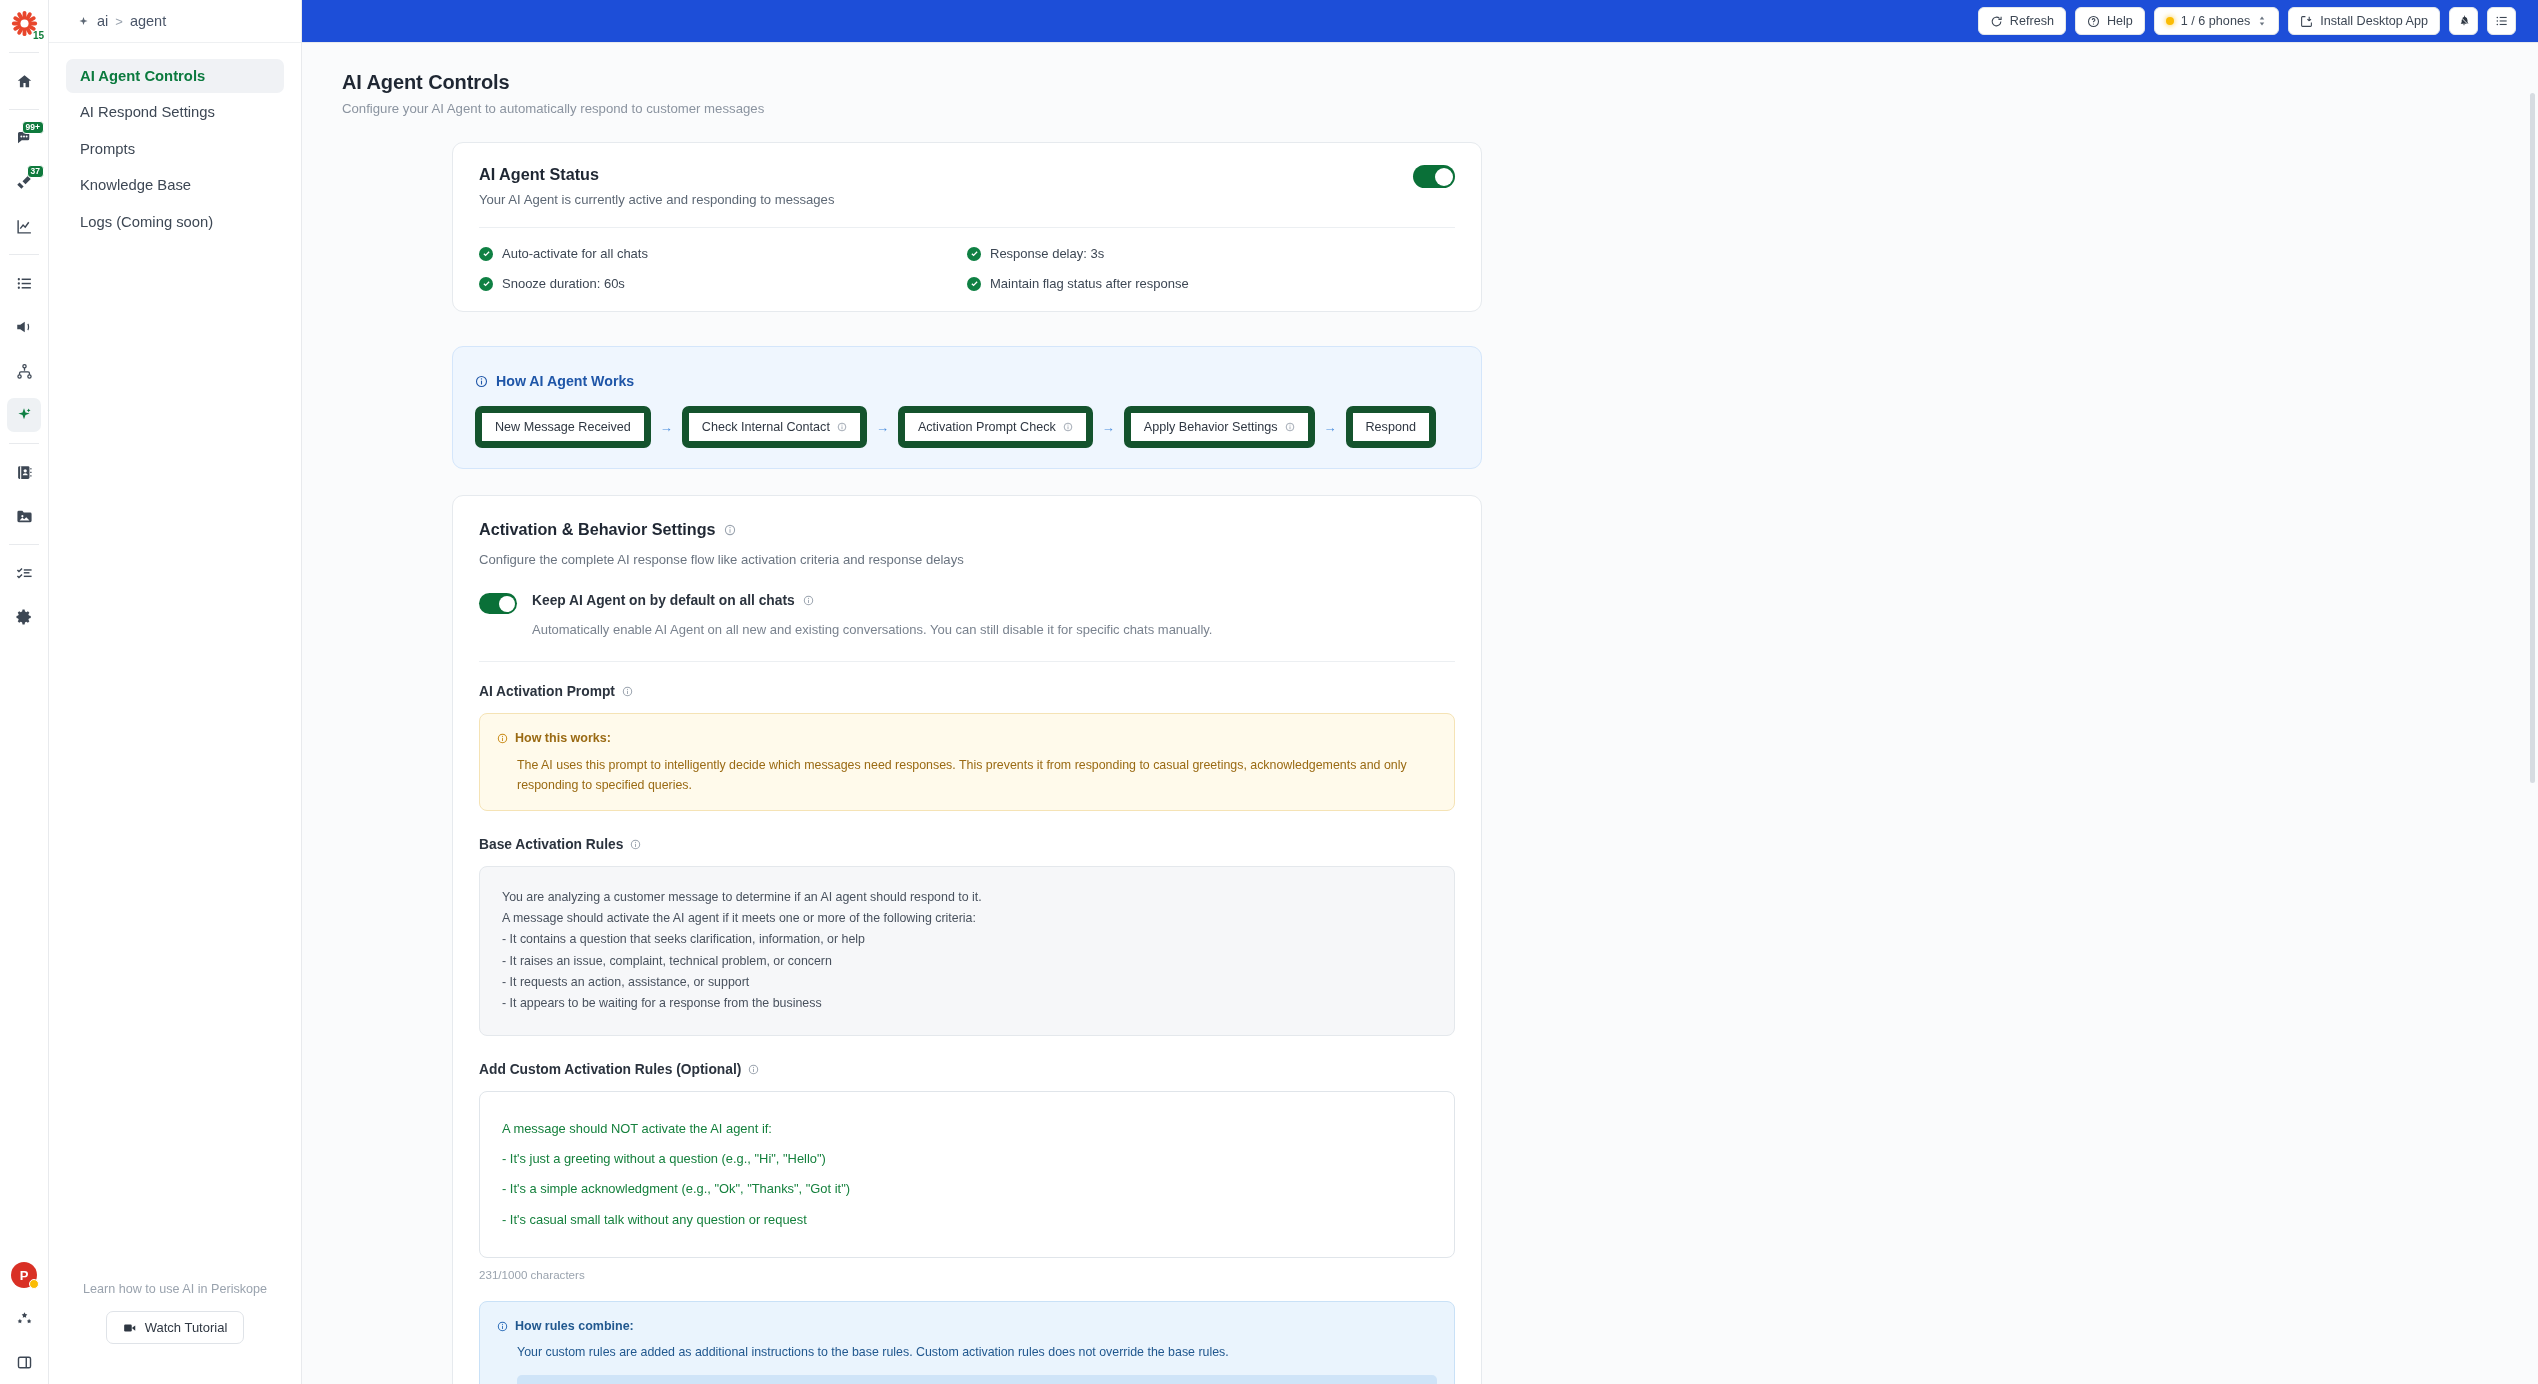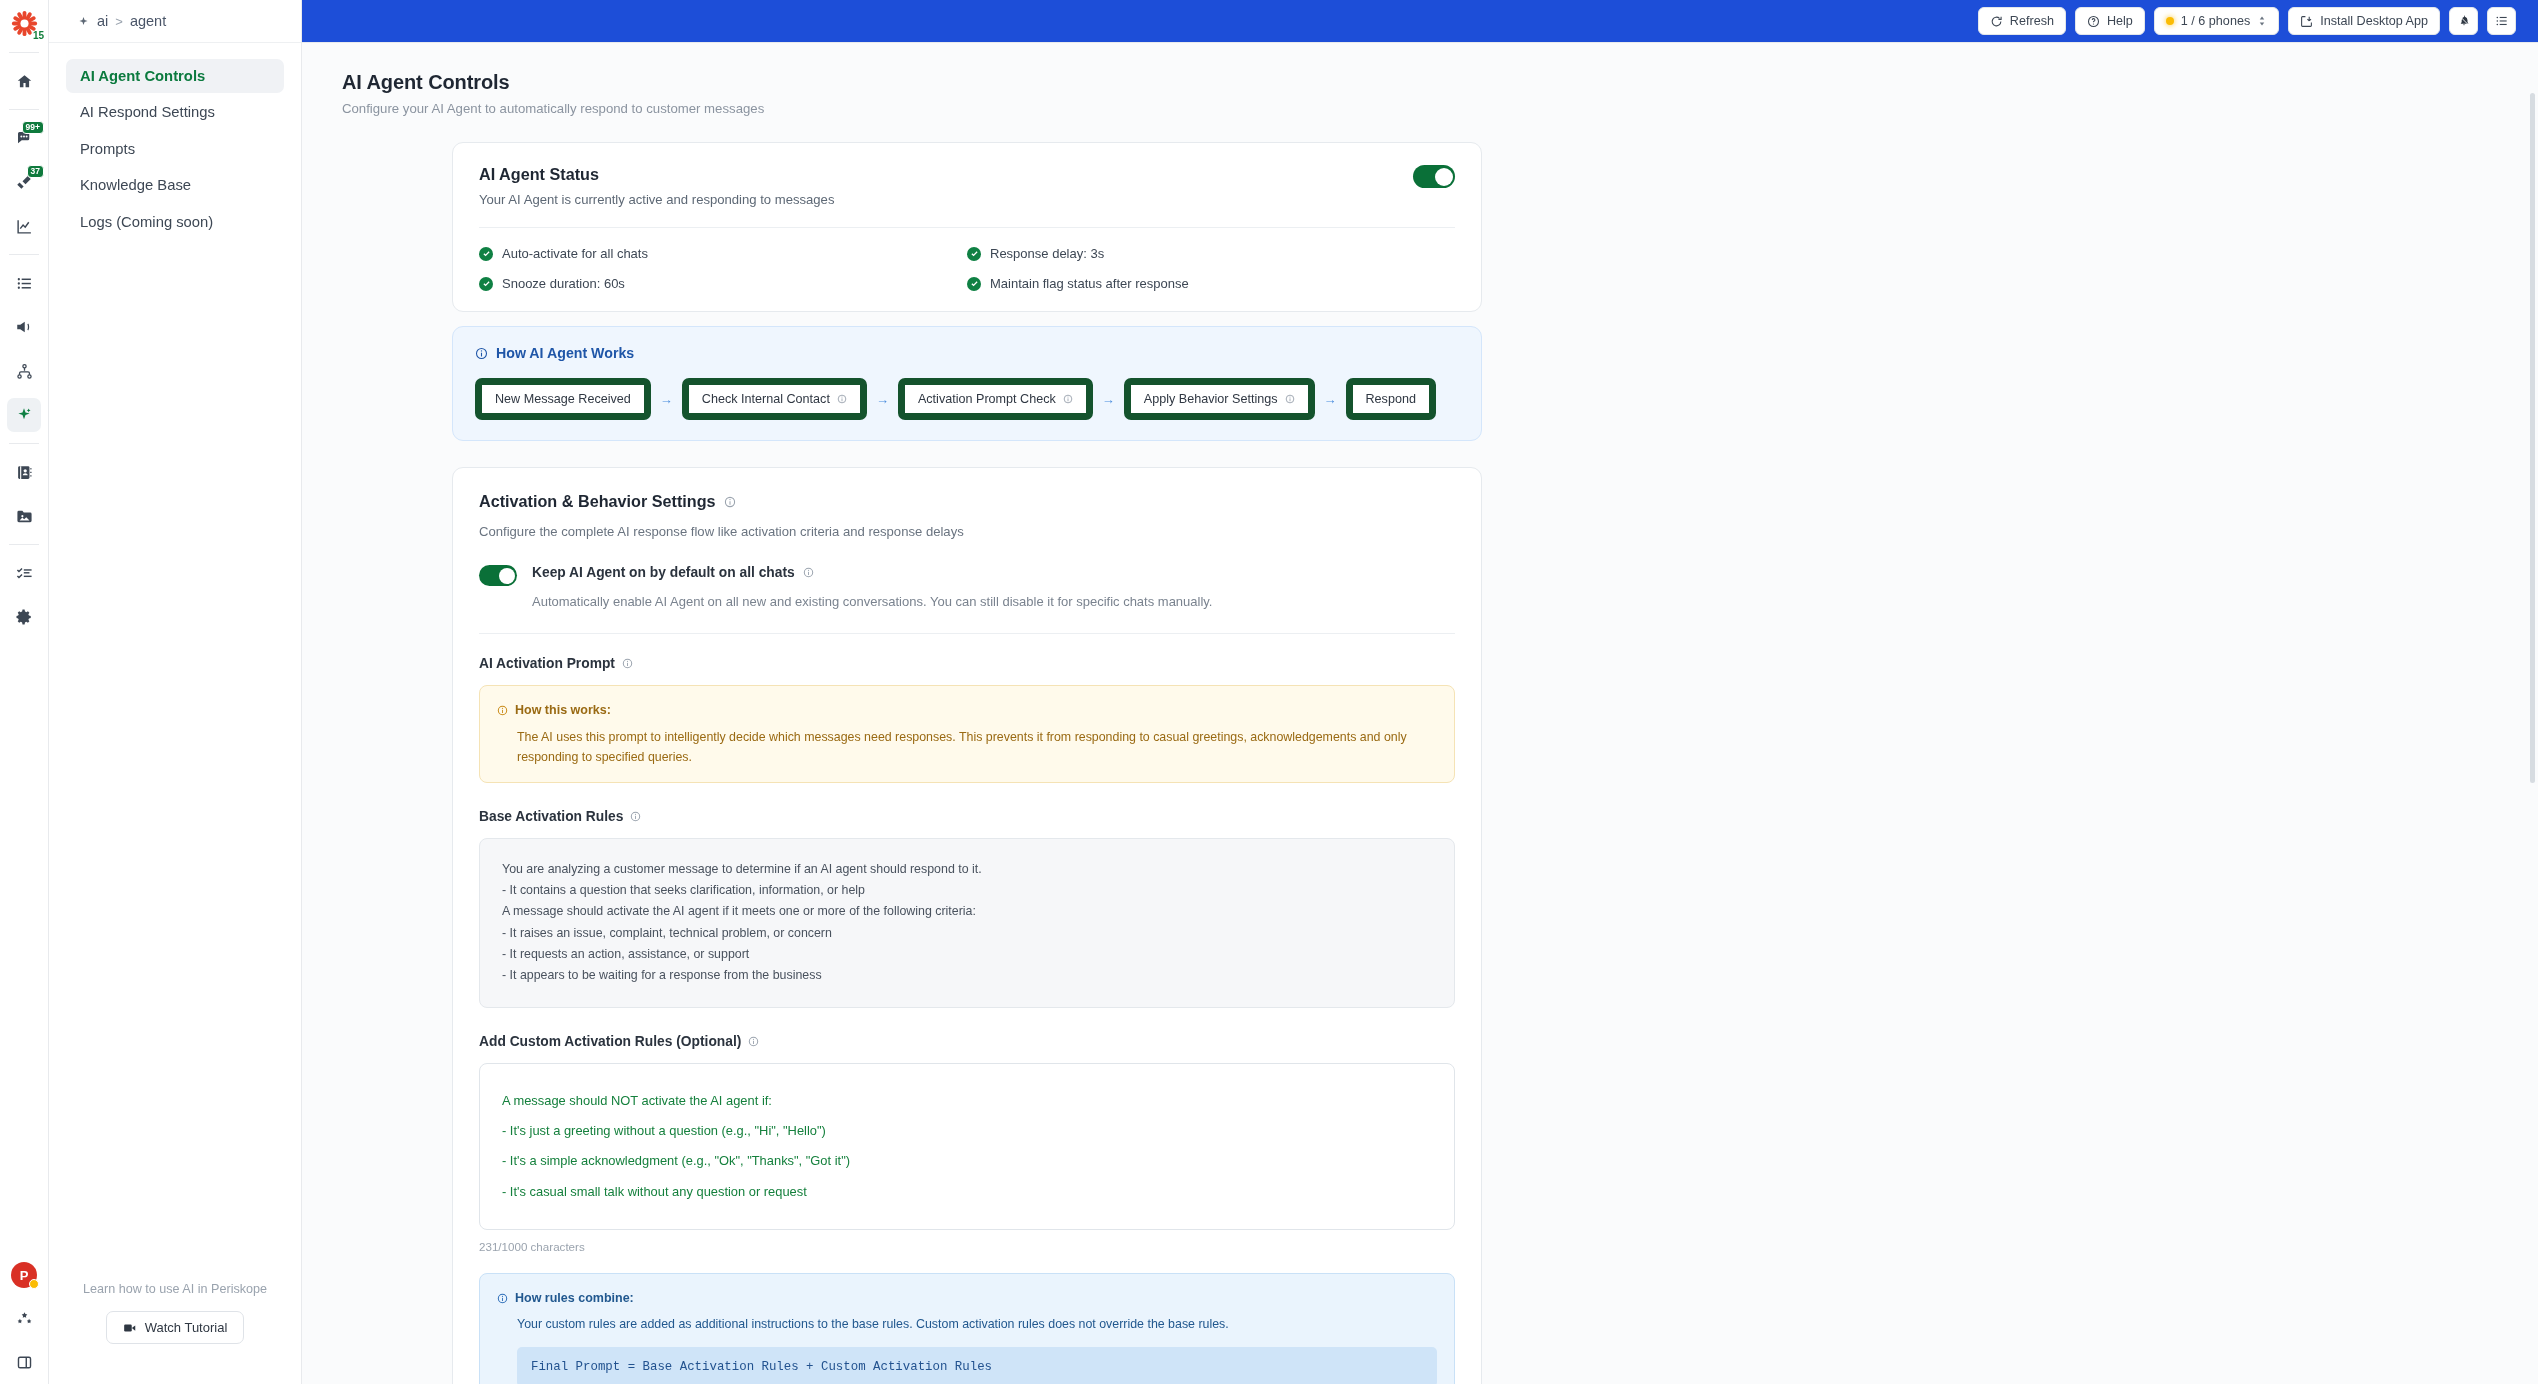--- a/index.html
+++ b/index.html
@@ -127,21 +127,21 @@
   .status-grid { display:grid; grid-template-columns: 1fr 1fr; row-gap: 15px; }
   .chk-row { display:flex; align-items:center; gap: 9px; font-size: 13px; color:#3d4754; }
   .chk {
     width: 14px; height: 14px; border-radius: 50%; background:#0f8043;
     display:flex; align-items:center; justify-content:center; flex:0 0 auto;
   }
 
   
   .howbox {
     background:#eff6fe; border:1px solid #d4e6fb; border-radius: 11px;
-    padding: 18px 22px 20px; margin-top: 14px;
+    padding: 26px 22px 20px; margin-top: 34px;
   }
   .how-title { display:flex; align-items:center; gap: 8px; font-size: 14.2px; font-weight:700; color:#1f56a8; }
   .flow { display:flex; align-items:center; gap: 9px; margin-top: 17px; flex-wrap: wrap; }
   .flow-step {
     background:#fff; border:7px solid #14532d; border-radius: 7px;
     padding: 7px 13px; font-size: 12.6px; color:#2f3742;
     display:inline-flex; align-items:center; gap: 7px; white-space: nowrap;
   }
   .flow-arrow { color:#4b8ddd; font-size: 13px; }
 
@@ -579,22 +579,22 @@
             <div class="field-label" style="margin-top:26px">
               <span>Base Activation Rules</span>
               <svg width="11" height="11" viewBox="0 0 24 24">
                   <circle cx="12" cy="12" r="9.2" fill="none" stroke="#9aa3ae" stroke-width="2.2"></circle>
                   <rect x="11" y="10.5" width="2" height="7" fill="#9aa3ae"></rect>
                   <circle cx="12" cy="7.2" r="1.3" fill="#9aa3ae"></circle>
                 </svg>
             </div>
             <div class="readbox">
               <div>You are analyzing a customer message to determine if an AI agent should respond to it.</div>
+              <div>A message should activate the AI agent if it meets one or more of the following criteria:</div>
               <div>- It contains a question that seeks clarification, information, or help</div>
-              <div>A message should activate the AI agent if it meets one or more of the following criteria:</div>
               <div>- It raises an issue, complaint, technical problem, or concern</div>
               <div>- It requests an action, assistance, or support</div>
               <div>- It appears to be waiting for a response from the business</div>
             </div>
 
             <div class="field-label" style="margin-top:26px">
               <span>Add Custom Activation Rules (Optional)</span>
               <svg width="11" height="11" viewBox="0 0 24 24">
                   <circle cx="12" cy="12" r="9.2" fill="none" stroke="#9aa3ae" stroke-width="2.2"></circle>
                   <rect x="11" y="10.5" width="2" height="7" fill="#9aa3ae"></rect>

